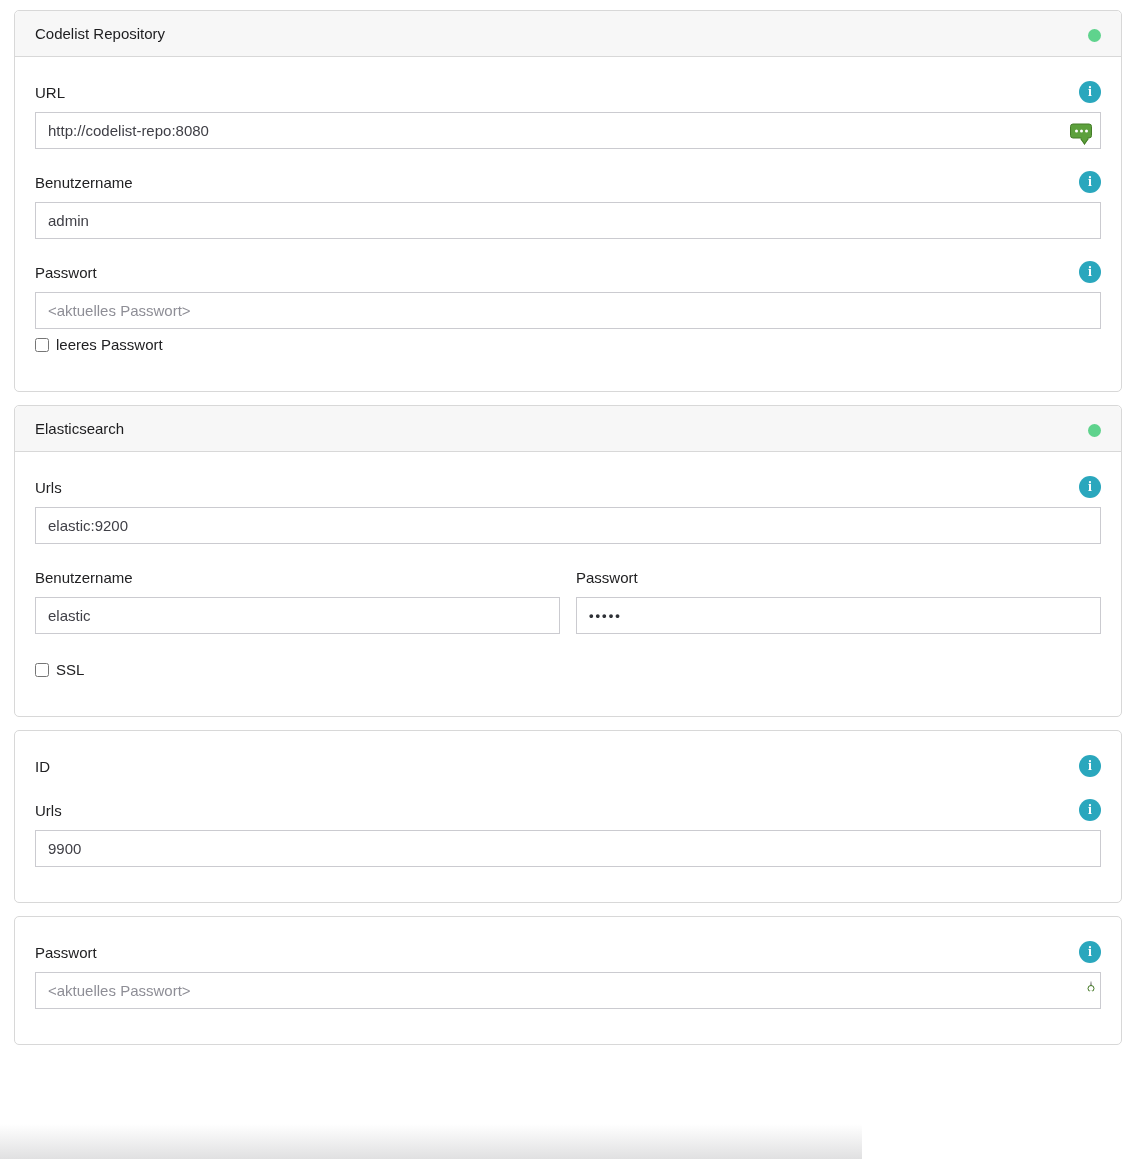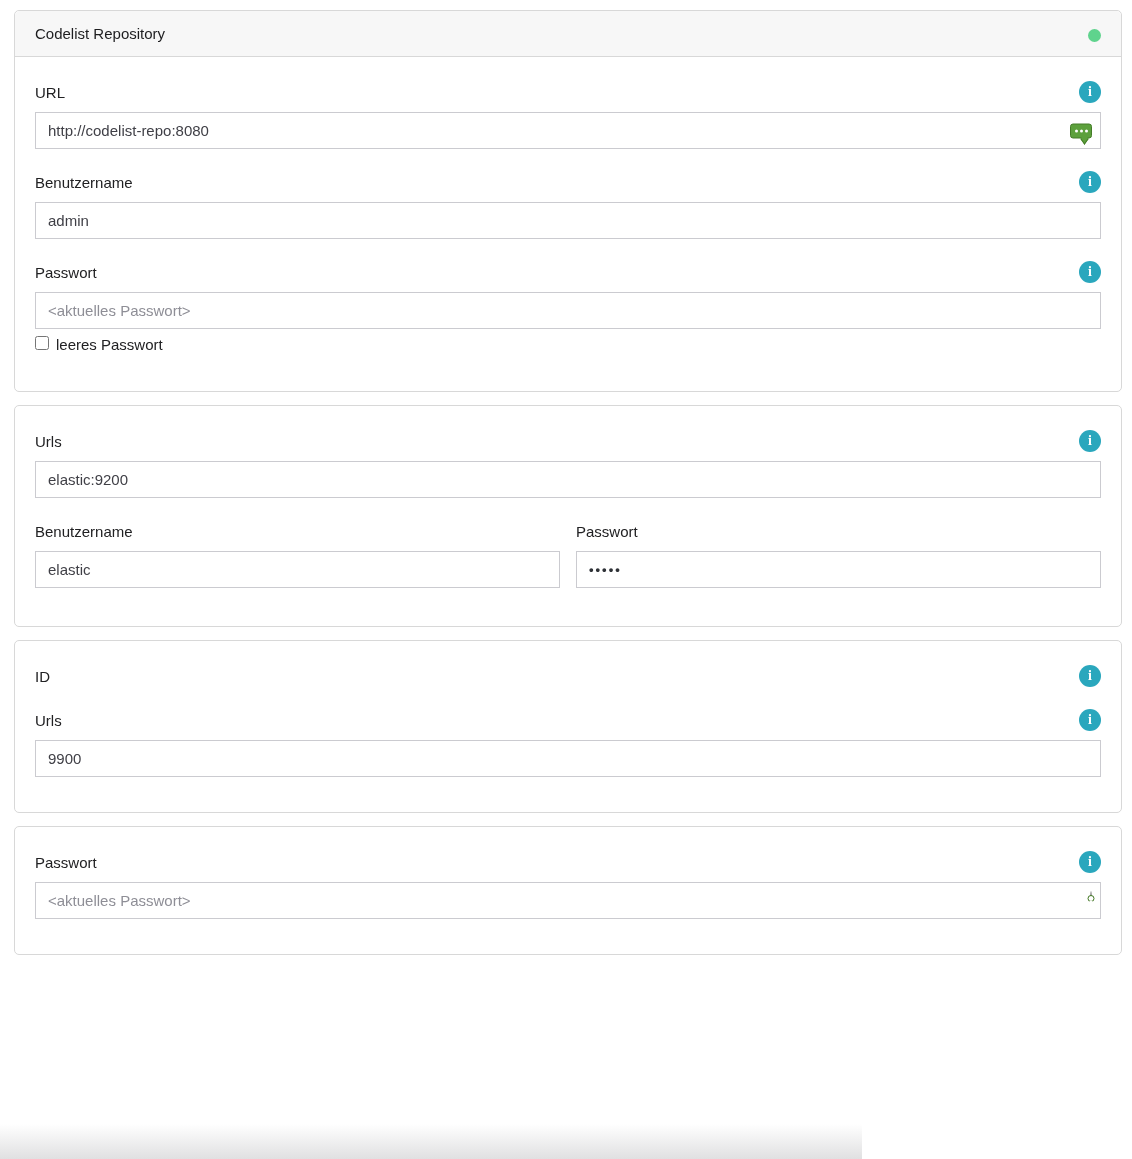--- a/index.html
+++ b/index.html
@@ -61,21 +61,21 @@
     font-family: Liberation Sans, sans-serif;
     background: #fff; outline: none;
   }
   .text-input::placeholder { color: #8e8e96; }
   .pw-masked { letter-spacing: 2px; font-size: 13px; font-weight: bold; color: #2f3237; }
 
   .row2 { display: flex; gap: 16px; }
   .row2 .col { flex: 1 1 0; }
 
   .checkbox-row {
-    display: flex; gap: 7px;
+    display: flex; align-items: center; gap: 7px;
     margin-top: 7px; font-size: 15px; color: #212123;
   }
   .checkbox-row input[type="checkbox"] {
     width: 14px; height: 14px; margin: 0; cursor: pointer;
   }
   .checkbox-row.spaced { margin-top: 27px; }
 
   
   .input-icon-right {
     position: absolute; right: 9px; top: 50%; transform: translateY(-50%);
@@ -171,20 +171,24 @@
         <label class="checkbox-row">
           <input type="checkbox" style="">
           <span>leeres Passwort</span>
         </label>
       </div>
 
     </div>
   </section>
 
   <section class="card">
+    <header class="card-header">
+      <span class="card-title">Elasticsearch</span>
+      <span class="status-dot"></span>
+    </header>
     <div class="card-body">
 
       <div class="field">
         <div class="label-row">
           <span class="field-label">Urls</span>
           <span class="info-icon">i</span>
         </div>
         <input class="text-input" type="text" value="elastic:9200" style="">
       </div>
 
@@ -196,20 +200,24 @@
           <input class="text-input" type="text" value="elastic" style="">
         </div>
         <div class="col">
           <div class="label-row">
             <span class="field-label">Passwort</span>
           </div>
           <input class="text-input pw-masked" type="text" value="•••••" style="">
         </div>
       </div>
 
+      <label class="checkbox-row spaced">
+        <input type="checkbox" style="">
+        <span>SSL</span>
+      </label>
 
     </div>
   </section>
 
   <section class="card">
     <div class="card-body slim">
 
       <div class="field">
         <div class="label-row">
           <span class="field-label">ID</span>

